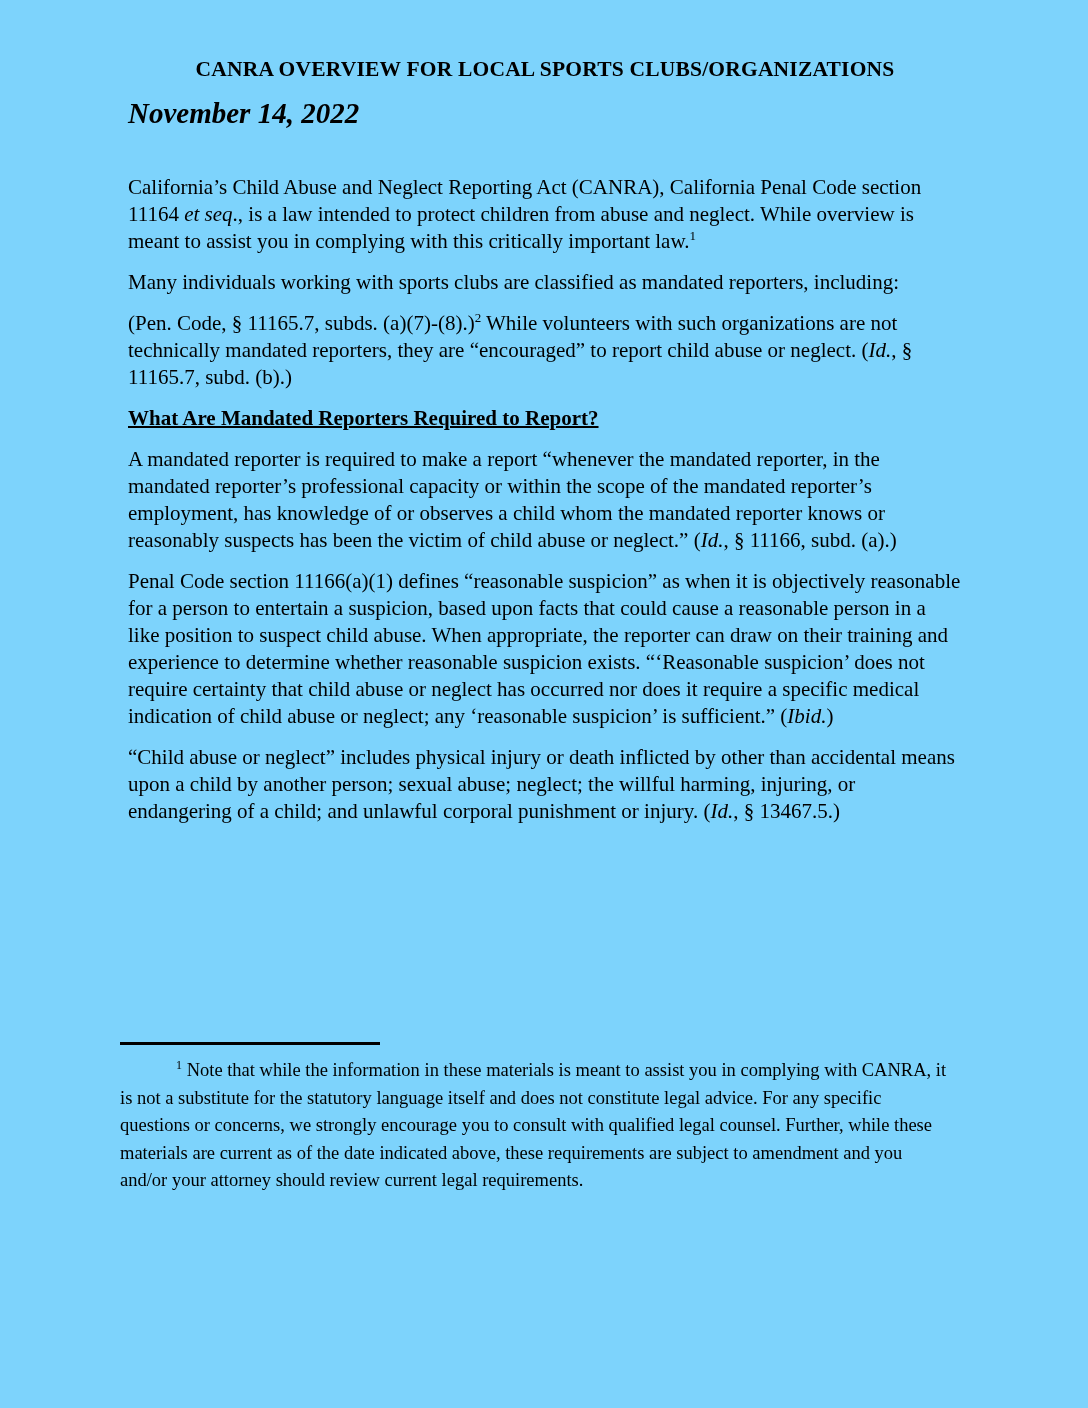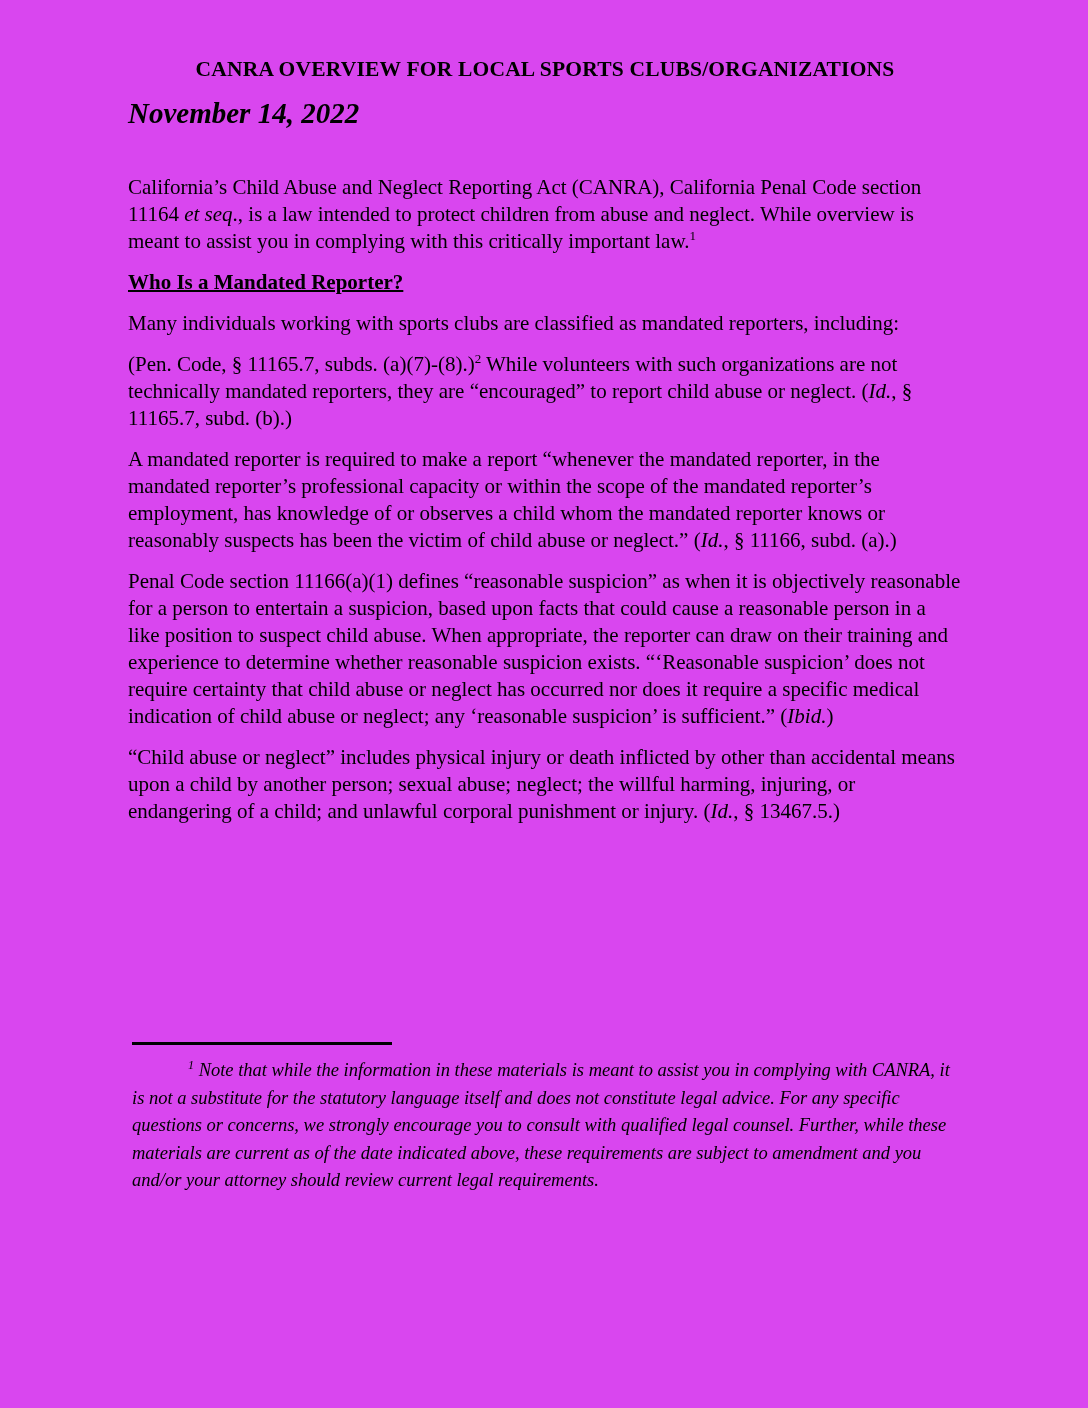--- a/index.html
+++ b/index.html
@@ -4,21 +4,21 @@
 <style>
   html, body {
     margin: 0;
     padding: 0;
     background: #ffffff;
   }
   .page {
     position: relative;
     width: 1088px;
     height: 1408px;
-    background: #d946ef;
+    background: #7dd3fc;
     color: #000000;
     font-family: "Liberation Serif", "DejaVu Serif", serif;
     overflow: hidden;
   }
   .content {
     position: absolute;
     top: 56px;
     left: 128px;
     width: 834px;
   }
@@ -64,24 +64,23 @@
     padding-left: 4px;
   }
   .i { font-style: italic; }
   sup {
     font-size: 13px;
     vertical-align: super;
     line-height: 0;
   }
   .footnotes {
     position: absolute;
-    left: 132px;
+    left: 120px;
     top: 1042px;
     width: 834px;
-    font-style: italic;
   }
   .fn-rule {
     width: 260px;
     height: 0;
     border-top: 3px solid #000000;
     margin: 0 0 12px 0;
   }
   .footnote {
     font-size: 18.5px;
     line-height: 27.5px;
@@ -95,27 +94,27 @@
 <body>
 
 <div class="page">
   <main class="content">
 
     <h1 class="title">CANRA OVERVIEW FOR LOCAL SPORTS CLUBS/ORGANIZATIONS</h1>
     <div class="date">November 14, 2022</div>
 
     <p class="para"><span>California’s Child Abuse and Neglect Reporting Act (CANRA), California Penal Code section 11164 </span><span class="i">et seq</span><span>., is a law intended to protect children from abuse and neglect. While overview is meant to assist you in complying with this critically important law.</span><sup>1</sup></p>
 
-    <h2 class="heading">Who Is a Mandated Reporter?</h2>
 
     <p class="para">Many individuals working with sports clubs are classified as mandated reporters, including:</p>
 
 
     <p class="para"><span>(Pen. Code, § 11165.7, subds. (a)(7)-(8).)</span><sup>2</sup><span> While volunteers with such organizations are not technically mandated reporters, they are “encouraged” to report child abuse or neglect. (</span><span class="i">Id.</span><span>, § 11165.7, subd. (b).)</span></p>
 
+    <h2 class="heading">What Are Mandated Reporters Required to Report?</h2>
 
     <p class="para"><span>A mandated reporter is required to make a report “whenever the mandated reporter, in the mandated reporter’s professional capacity or within the scope of the mandated reporter’s employment, has knowledge of or observes a child whom the mandated reporter knows or reasonably suspects has been the victim of child abuse or neglect.” (</span><span class="i">Id.</span><span>, § 11166, subd. (a).)</span></p>
 
     <p class="para"><span>Penal Code section 11166(a)(1) defines “reasonable suspicion” as when it is objectively reasonable for a person to entertain a suspicion, based upon facts that could cause a reasonable person in a like position to suspect child abuse. When appropriate, the reporter can draw on their training and experience to determine whether reasonable suspicion exists. “‘Reasonable suspicion’ does not require certainty that child abuse or neglect has occurred nor does it require a specific medical indication of child abuse or neglect; any ‘reasonable suspicion’ is sufficient.” (</span><span class="i">Ibid.</span><span>)</span></p>
 
     <p class="para"><span>“Child abuse or neglect” includes physical injury or death inflicted by other than accidental means upon a child by another person; sexual abuse; neglect; the willful harming, injuring, or endangering of a child; and unlawful corporal punishment or injury. (</span><span class="i">Id.</span><span>, § 13467.5.)</span></p>
 
   </main>
 
   <footer class="footnotes">

